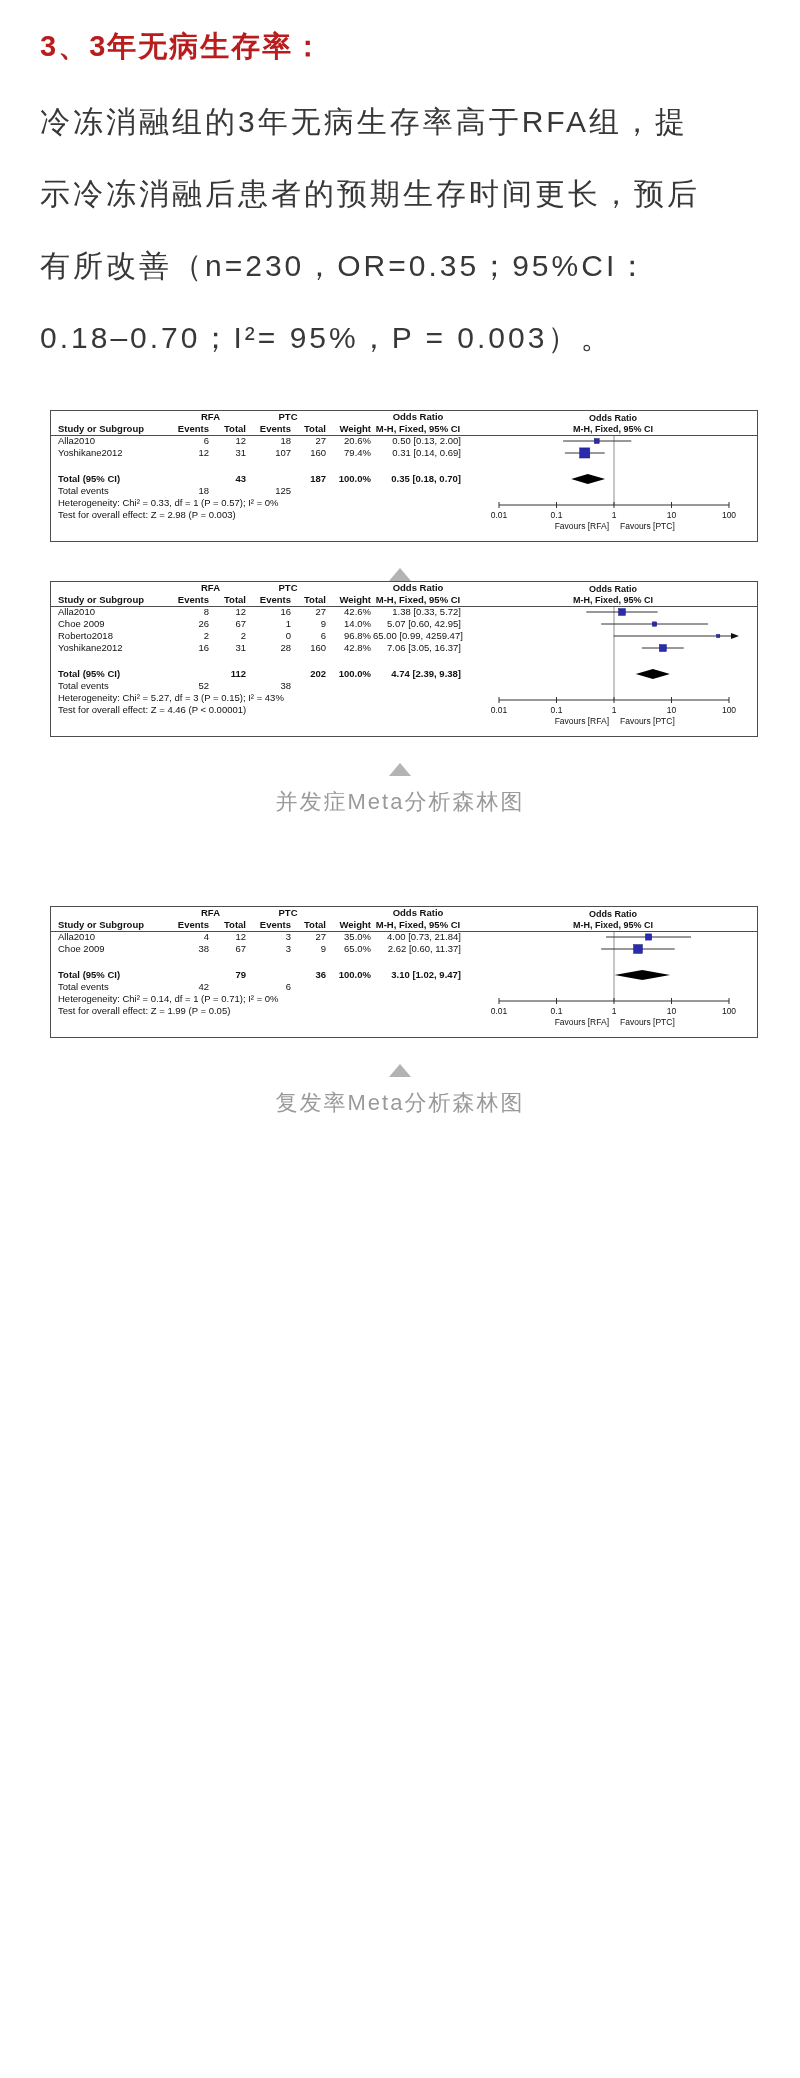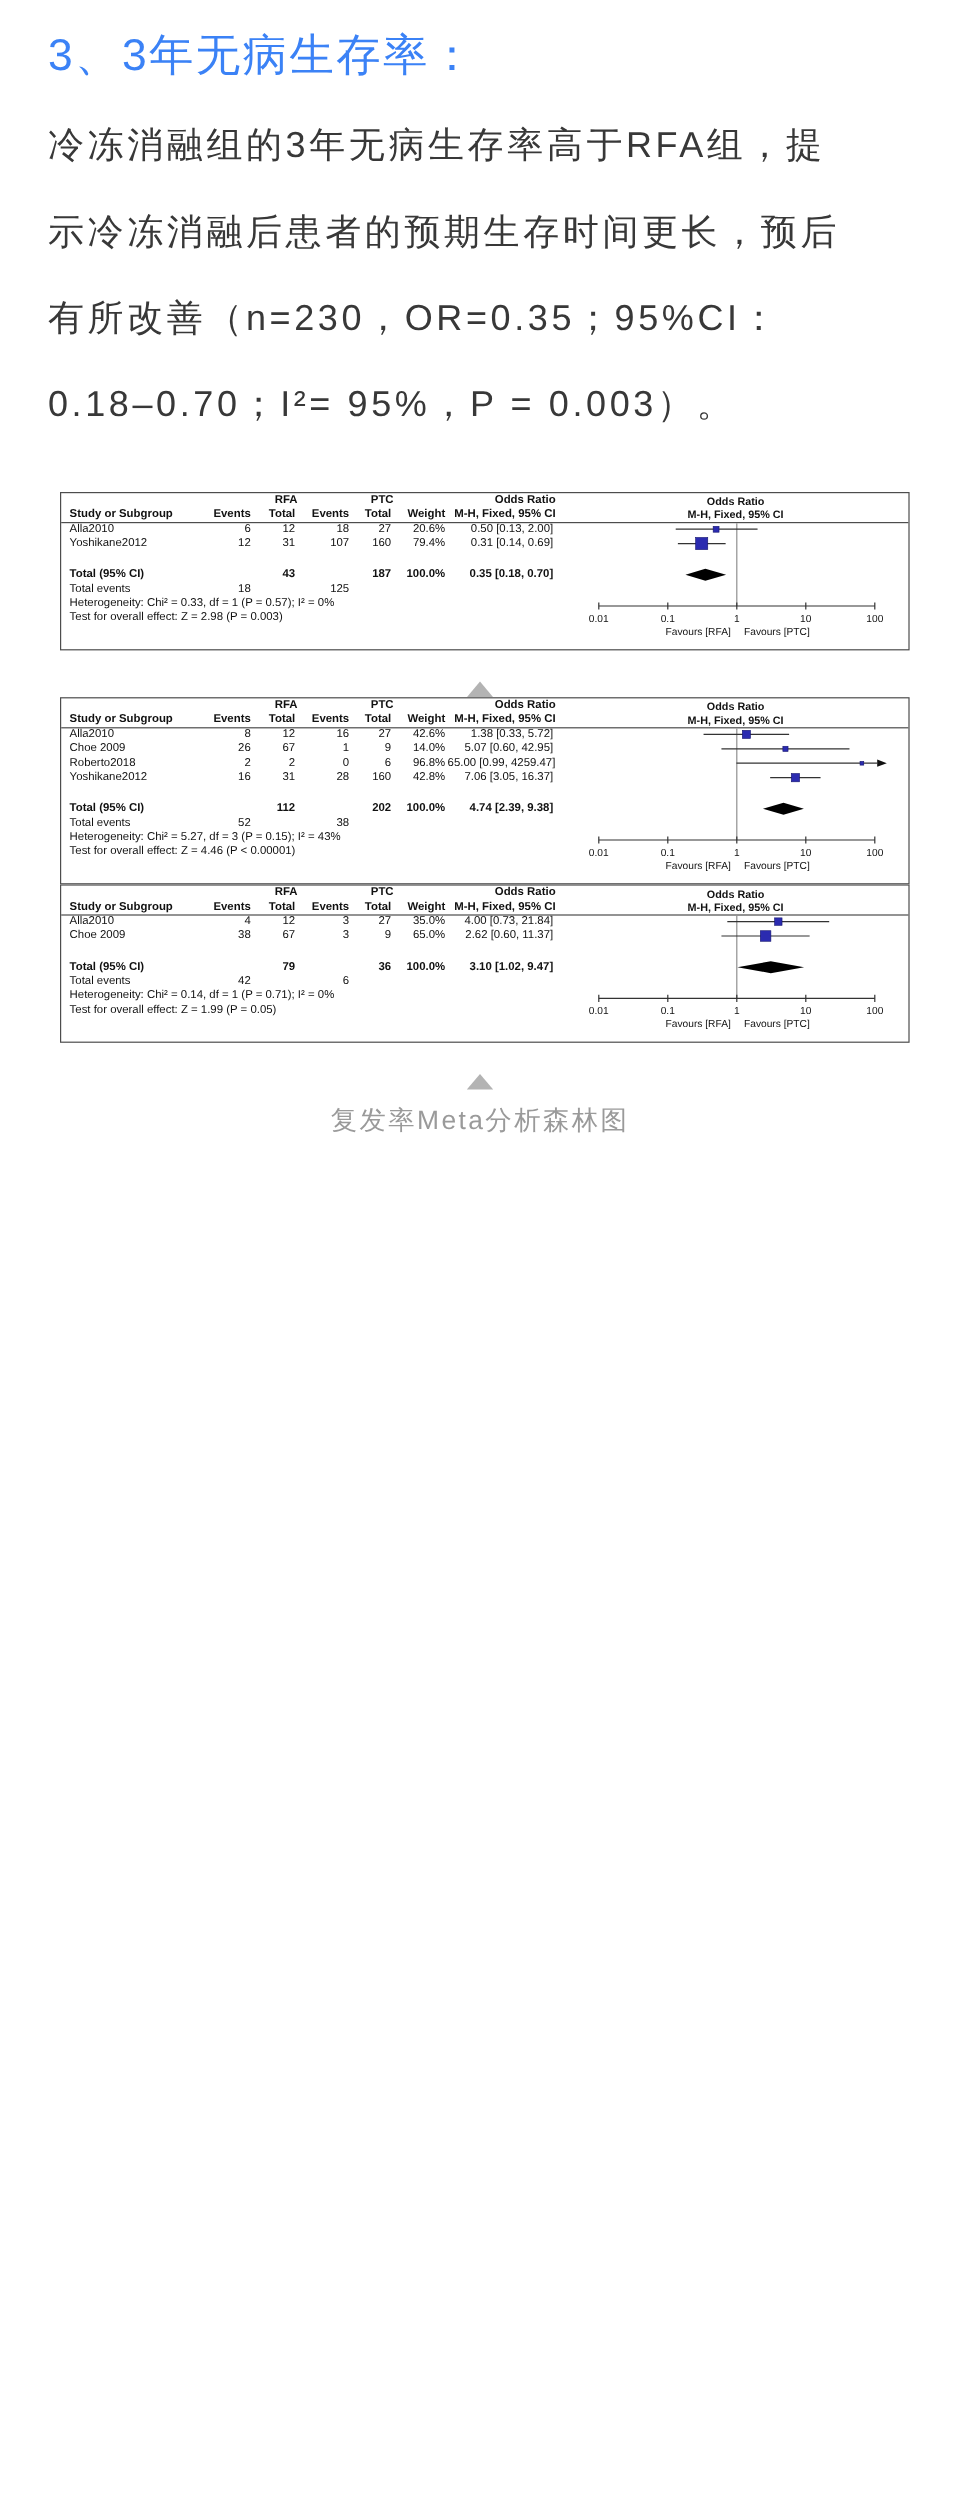--- a/index.html
+++ b/index.html
@@ -1,27 +1,27 @@
 <!DOCTYPE html>
 <html><head>
 <meta charset="utf-8">
 <style>
   html,body{margin:0;padding:0;background:#ffffff;}
   body{width:800px;font-family:"Liberation Sans","DejaVu Sans",sans-serif;color:#333333;}
   .page{padding:26px 40px 10px 40px;}
-  .sec-heading{font-size:37px;font-weight:normal;color:#3b82f6;letter-spacing:2px;line-height:40px;margin:0 0 20px 0;}
+  .sec-heading{font-size:29px;font-weight:bold;color:#b91c1c;letter-spacing:2px;line-height:40px;margin:0 0 20px 0;}
   .body-para{font-size:30px;line-height:72px;letter-spacing:3px;color:#383838;margin:0 0 36px 0;white-space:pre-line;}
   .forest{position:relative;width:706px;margin:0 0 0 10px;border:1px solid #4d4d4d;background:#ffffff;box-sizing:content-box;}
   .f-grid{position:absolute;left:0;top:0;width:412px;display:grid;
           grid-template-columns:122px 38px 37px 45px 35px 45px 90px;
           font-size:9.5px;line-height:12px;color:#111111;}
   .f-grid .c{white-space:nowrap;overflow:visible;}
   .f-grid .b{font-weight:bold;}
   .f-grid .r{text-align:right;padding-right:2px;}
-  .f-grid .ctr{text-align:right;}
+  .f-grid .ctr{text-align:center;}
   .f-grid .lft{padding-left:7px;text-align:left;}
   .f-rule{position:absolute;left:0;right:0;top:24px;border-top:1px solid #4d4d4d;height:0;}
   .f-svg{position:absolute;right:0;top:0;}
   .f-svg text{font-size:9px;fill:#111111;font-family:"Liberation Sans","DejaVu Sans",sans-serif;}
   .f-svg .sb{font-weight:bold;}
   .f-svg .st{font-size:8.5px;}
   .fig-block{margin:0;}
   .tri{width:0;height:0;border-left:11px solid transparent;border-right:11px solid transparent;
        border-bottom:13px solid #b3b3b3;margin:26px auto 0 auto;}
   .fig-caption{font-size:22px;letter-spacing:2px;color:#9a9a9a;text-align:center;line-height:28px;margin:12px 0 90px 0;}
@@ -186,20 +186,24 @@
           <line x1="138.2" y1="42" x2="244.9" y2="42" stroke="#333" stroke-width="1"></line>
           <rect x="189.4" y="39.9" width="4.3" height="4.3" fill="#2b2bb0" stroke="#15156e" stroke-width="0.5"></rect>
           <line x1="150.7" y1="54" x2="268.0" y2="54" stroke="#333" stroke-width="1"></line>
           <polygon points="268,51 276,54 268,57" fill="#111"></polygon>
           <rect x="253.7" y="52.5" width="3.1" height="3.1" fill="#2b2bb0" stroke="#15156e" stroke-width="0.5"></rect>
           <line x1="178.8" y1="66" x2="220.8" y2="66" stroke="#333" stroke-width="1"></line>
           <rect x="196.4" y="62.6" width="6.9" height="6.9" fill="#2b2bb0" stroke="#15156e" stroke-width="0.5"></rect>
           <polygon points="172.8,92 189.9,87 206.9,92 189.9,97" fill="#000000"></polygon>
         </svg>
       </div>
+    <div class="fig-block">
+      <div class="tri"></div>
+      <div class="fig-caption">并发症Meta分析森林图</div>
+    </div>
   </div>
 
   <div>
     <div class="forest" style="height: 130px;">
         <div class="f-grid">
           <div class="c " style=""></div>
           <div class="c b ctr" style="grid-column:2/span 2">RFA</div>
           <div class="c b ctr" style="grid-column:4/span 2">PTC</div>
           <div class="c " style="grid-column:6"></div>
           <div class="c b ctr" style="grid-column:7">Odds Ratio</div>

